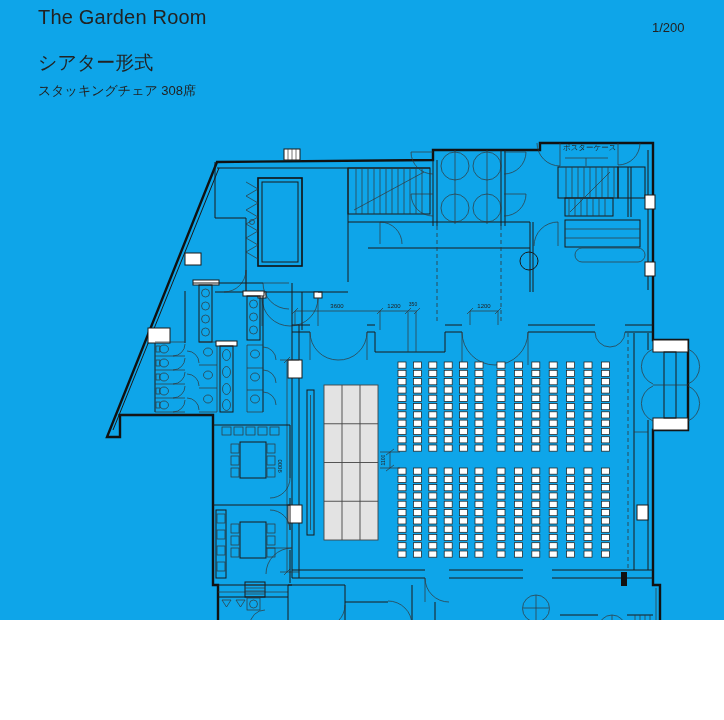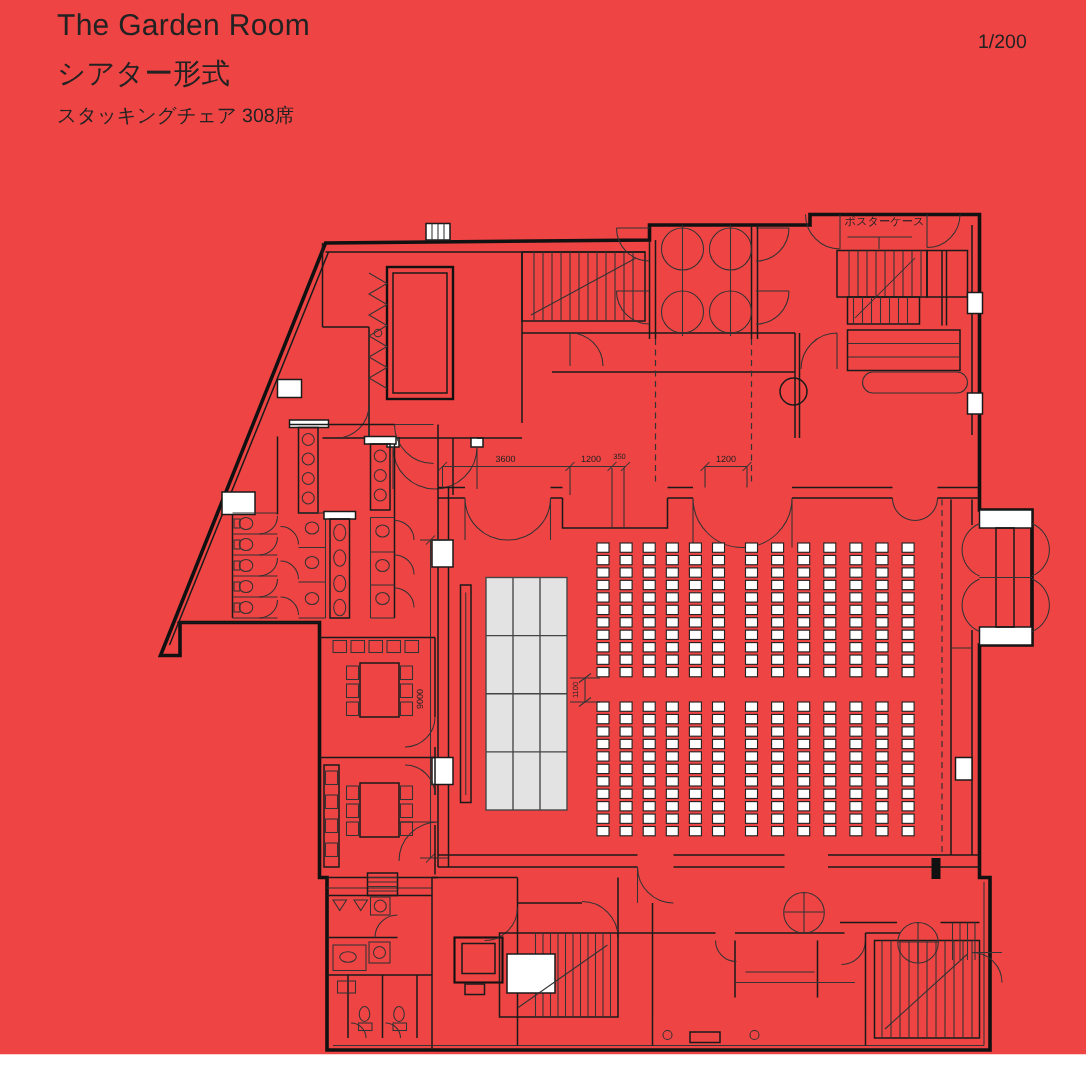--- a/index.html
+++ b/index.html
@@ -1,20 +1,20 @@
 <!DOCTYPE html>
 <html><head>
 <meta charset="utf-8">
 <style>
   html,body{margin:0;padding:0;background:#fff;}
-  .page{position:relative;width:724px;height:703px;background:#ef4444;overflow:hidden;
+  .page{position:relative;width:724px;height:620px;background:#0ea5e9;overflow:hidden;
         font-family:"Liberation Sans",sans-serif;color:#1a1a1a;}
   .hdr{position:absolute;left:38px;top:6px;}
   .hdr .title{font-size:20px;letter-spacing:.2px;color:#222;}
-  .hdr .subtitle{font-size:19px;margin-top:7px;color:#222;}
+  .hdr .subtitle{font-size:19px;margin-top:21px;color:#222;}
   .hdr .capacity{font-size:13px;margin-top:6px;color:#222;}
   .scale{position:absolute;left:620px;top:20px;font-size:13px;color:#222;margin-left:32px;}
   svg{position:absolute;left:0;top:0;}
   .k{stroke:#111;stroke-width:2.4;fill:none;}
   .w{stroke:#1a1a1a;stroke-width:1;fill:none;}
   .t{stroke:#333;stroke-width:.7;fill:none;}
   .d{stroke:#333;stroke-width:.8;fill:none;stroke-dasharray:4 3;}
   .seat{fill:#fff;stroke:#222;stroke-width:.75;}
   .stage{stroke:#444;stroke-width:.9;}
   .wh{fill:#fff;}

